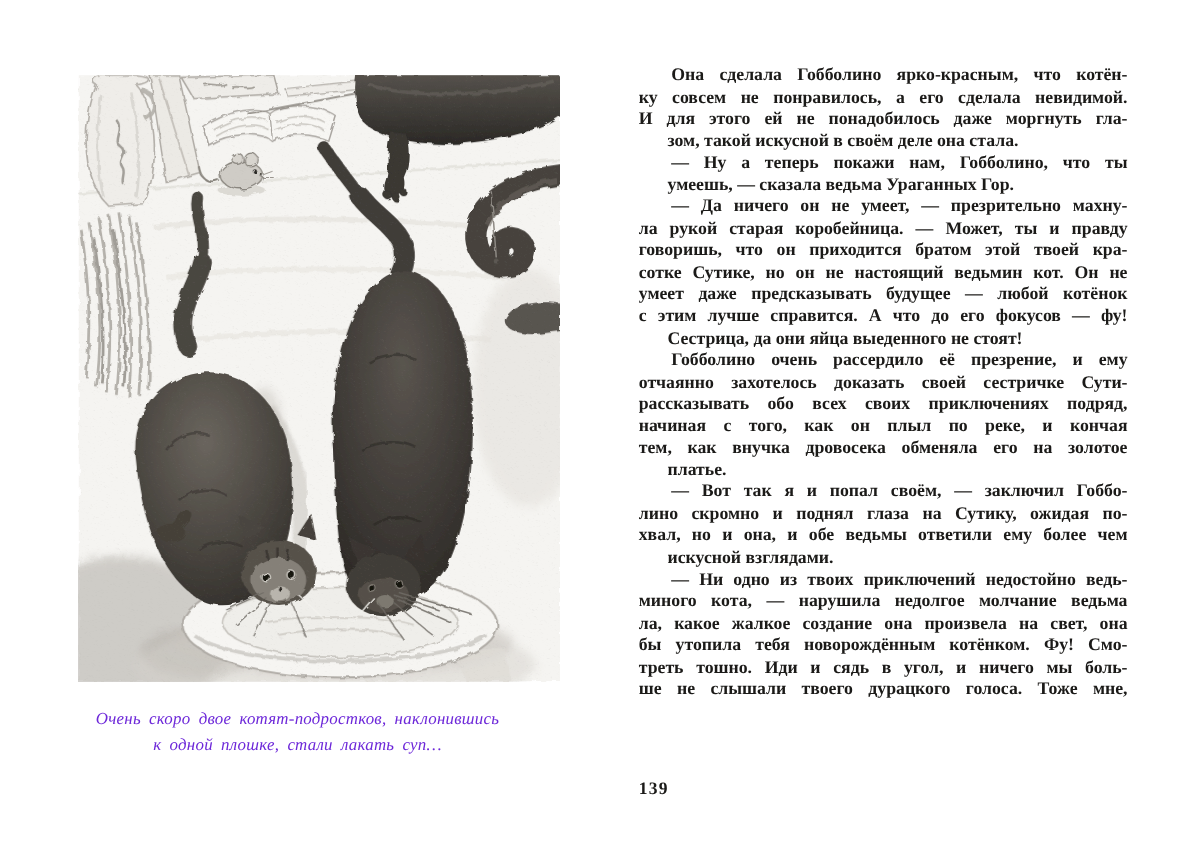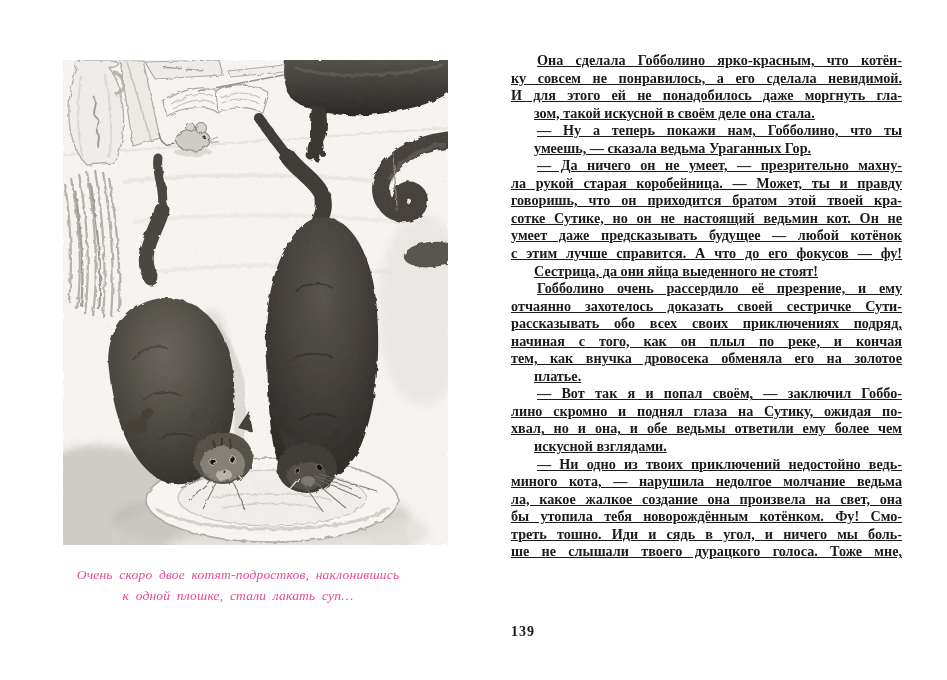--- a/index.html
+++ b/index.html
@@ -9,26 +9,26 @@
     overflow:hidden;
   }
   .spread{position:absolute;inset:0;}
   
   figure.illustration{
     position:absolute;left:63px;top:60px;width:385px;height:485px;margin:0;
   }
   figcaption.caption{
     position:absolute;left:43px;top:564px;width:390px;
     font-style:italic;font-size:13.5px;line-height:21px;text-align:center;
-    font-weight:500;letter-spacing:.2px;word-spacing:3px;color:#ec4899;
+    font-weight:500;letter-spacing:.2px;word-spacing:3px;color:#6d28d9;
   }
   
   .text-col{
     position:absolute;left:511px;top:52px;width:391px;
-    font-size:14.2px;line-height:17.55px;font-weight:600;text-decoration:underline;
+    font-size:14.2px;line-height:17.55px;font-weight:600;
   }
   .line{
     text-align:justify;text-align-last:justify;height:17.55px;white-space:nowrap;
     overflow:visible;
   }
   .line.last{text-align-last:left;margin-left:23px;}
   .line.first{text-indent:26px;}
   .page-number{
     position:absolute;left:511px;top:624px;width:391px;text-align:left;
     font-size:14px;font-weight:600;letter-spacing:1px;

